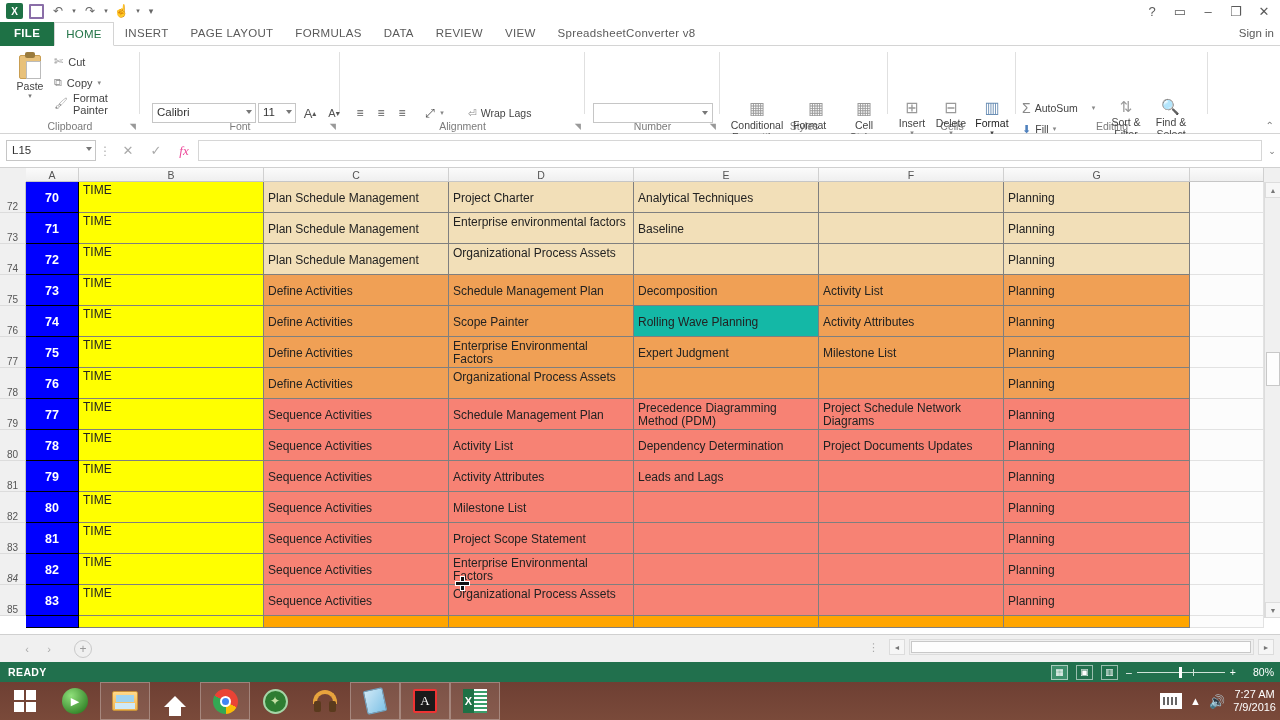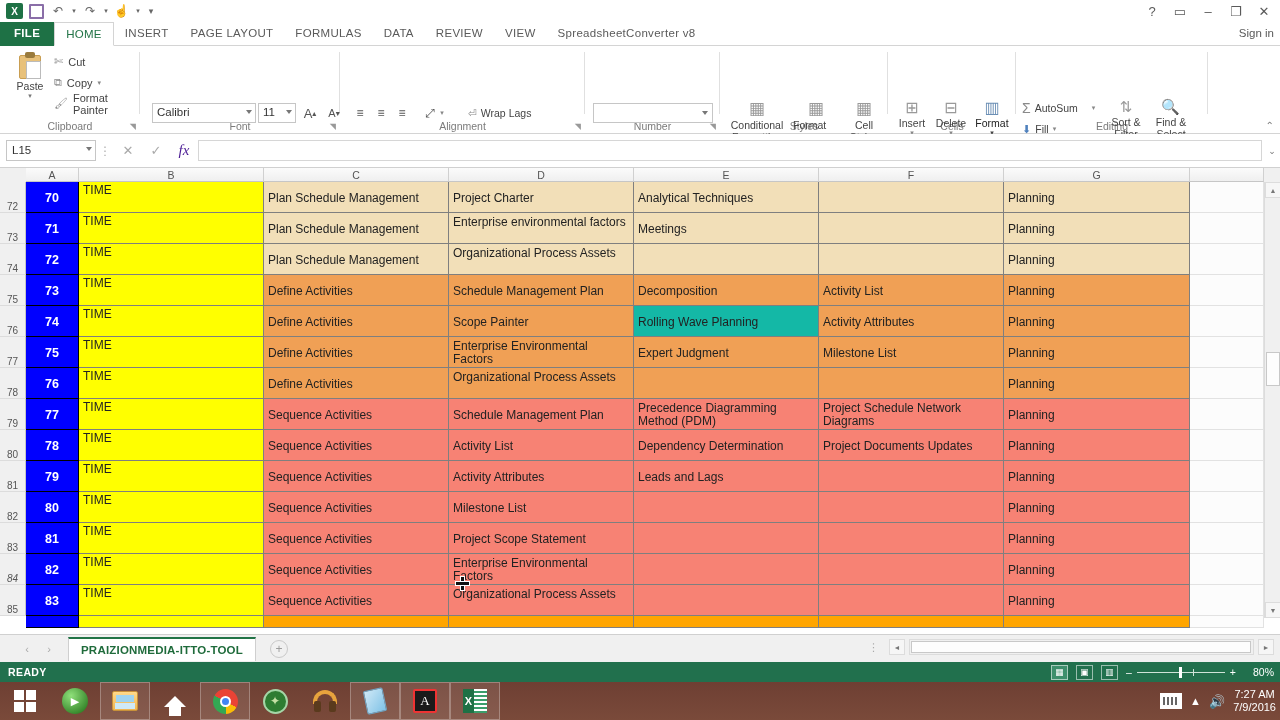--- a/index.html
+++ b/index.html
@@ -88,21 +88,21 @@
   .ico-sq { display:inline-block; width:14px; height:14px; border:1px solid #9a9a9a; }
 
   
   .fbar { position:absolute; top:134px; left:0; width:1280px; height:34px; background:#fff;
           border-bottom:1px solid #d0d0d0; display:flex; align-items:center; }
   .namebox { margin-left:6px; width:90px; height:21px; border:1px solid #c6c6c6; background:#fff;
              font-size:11.5px; padding:3px 14px 3px 5px; position:relative; color:#333;}
   .fbdots { width:18px; text-align:center; color:#b0b0b0; font-size:12px; }
   .fbicons { display:flex; align-items:center; gap:0px; }
   .fbicons span { width:28px; text-align:center; font-size:13px; color:#a9a9a9; }
-  .fbicons .fx { font-style:italic; font-family:"Liberation Serif", serif; font-size:15px; color:#4c1d95;}
+  .fbicons .fx { font-style:italic; font-family:"Liberation Serif", serif; font-size:13px; color:#ec4899;}
   .finput { flex:1; height:21px; border:1px solid #d6d6d6; border-left:1px solid #d6d6d6; background:#fff;
             margin-right:2px; }
   .fbexp { width:16px; text-align:center; color:#777; font-size:9px;}
 
   
   .gridwrap { position:absolute; top:168px; left:0; width:1280px; height:466px; background:#fff; overflow:hidden;}
   .colhead { position:absolute; top:0; left:0; height:14px; width:1280px; background:#f0f0f0; }
   .ch {
     position:absolute; top:0; height:14px; border-right:1px solid #d0d0d0; border-bottom:1px solid #c6c6c6;
     background:linear-gradient(#fbfbfb,#efefef); font-size:10.5px; color:#555;
@@ -487,21 +487,21 @@
         <div class="cell" style="left: 264px; top: 14px; width: 185px; height: 31px; background: rgb(242, 223, 184);">Plan Schedule Management</div>
         <div class="cell" style="left: 449px; top: 14px; width: 185px; height: 31px; background: rgb(242, 223, 184);">Project Charter</div>
         <div class="cell" style="left: 634px; top: 14px; width: 185px; height: 31px; background: rgb(242, 223, 184);">Analytical Techniques</div>
         <div class="cell" style="left: 819px; top: 14px; width: 185px; height: 31px; background: rgb(242, 223, 184);"></div>
         <div class="cell" style="left: 1004px; top: 14px; width: 186px; height: 31px; background: rgb(242, 223, 184);">Planning</div>
         <div class="blankcol" style="left: 1190px; top: 14px; width: 74px; height: 31px;"></div>
         <div class="cell a" style="left: 26px; top: 45px; width: 53px; height: 31px; background: rgb(0, 0, 255);">71</div>
         <div class="cell" style="left: 79px; top: 45px; width: 185px; height: 31px; background: rgb(255, 255, 0); align-items: flex-start; padding-top: 2px;">TIME</div>
         <div class="cell" style="left: 264px; top: 45px; width: 185px; height: 31px; background: rgb(242, 223, 184);">Plan Schedule Management</div>
         <div class="cell wrapc" style="left: 449px; top: 45px; width: 185px; height: 31px; background: rgb(242, 223, 184); padding-top: 3px; white-space: normal;">Enterprise environmental factors</div>
-        <div class="cell" style="left: 634px; top: 45px; width: 185px; height: 31px; background: rgb(242, 223, 184);">Meetings</div>
+        <div class="cell" style="left: 634px; top: 45px; width: 185px; height: 31px; background: rgb(242, 223, 184);">Baseline</div>
         <div class="cell" style="left: 819px; top: 45px; width: 185px; height: 31px; background: rgb(242, 223, 184);"></div>
         <div class="cell" style="left: 1004px; top: 45px; width: 186px; height: 31px; background: rgb(242, 223, 184);">Planning</div>
         <div class="blankcol" style="left: 1190px; top: 45px; width: 74px; height: 31px;"></div>
         <div class="cell a" style="left: 26px; top: 76px; width: 53px; height: 31px; background: rgb(0, 0, 255);">72</div>
         <div class="cell" style="left: 79px; top: 76px; width: 185px; height: 31px; background: rgb(255, 255, 0); align-items: flex-start; padding-top: 2px;">TIME</div>
         <div class="cell" style="left: 264px; top: 76px; width: 185px; height: 31px; background: rgb(242, 223, 184);">Plan Schedule Management</div>
         <div class="cell wrapc" style="left: 449px; top: 76px; width: 185px; height: 31px; background: rgb(242, 223, 184); padding-top: 3px; white-space: normal;">Organizational Process Assets</div>
         <div class="cell" style="left: 634px; top: 76px; width: 185px; height: 31px; background: rgb(242, 223, 184);"></div>
         <div class="cell" style="left: 819px; top: 76px; width: 185px; height: 31px; background: rgb(242, 223, 184);"></div>
         <div class="cell" style="left: 1004px; top: 76px; width: 186px; height: 31px; background: rgb(242, 223, 184);">Planning</div>
@@ -609,23 +609,20 @@
       <div class="vthumb" style="top:170px;"></div>
       <div class="arrow" style="position:absolute;bottom:0;">▼</div>
     </div>
   </div>
 
   <div class="sheetbar">
     <div class="navarrows">
       <span>‹</span>
       <span>›</span>
     </div>
-    <div class="sheettab">
-      <span>PRAIZIONMEDIA-ITTO-TOOL</span>
-    </div>
     <div class="addsheet">
         <span>+</span>
       </div>
     <div class="sheet-scroll">
       <span class="dots3">⋮</span>
       <div class="hs-arrow">
           <span>◄</span>
         </div>
       <div class="hs-track">
           <div class="hs-thumb"></div>

